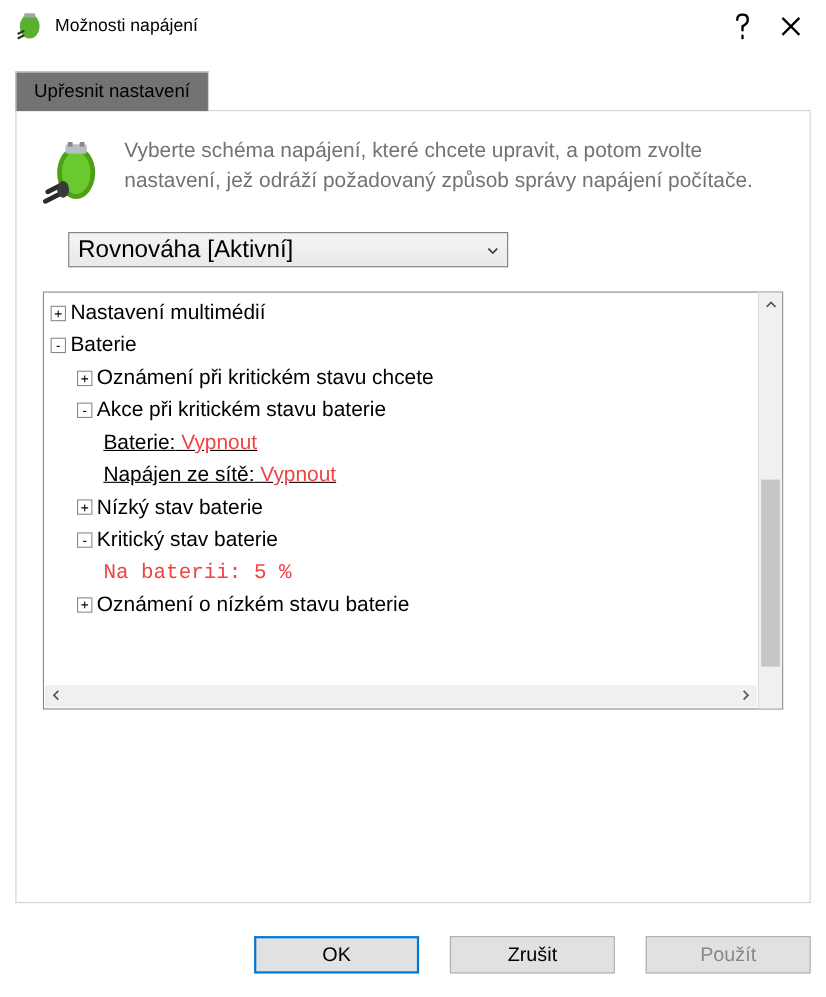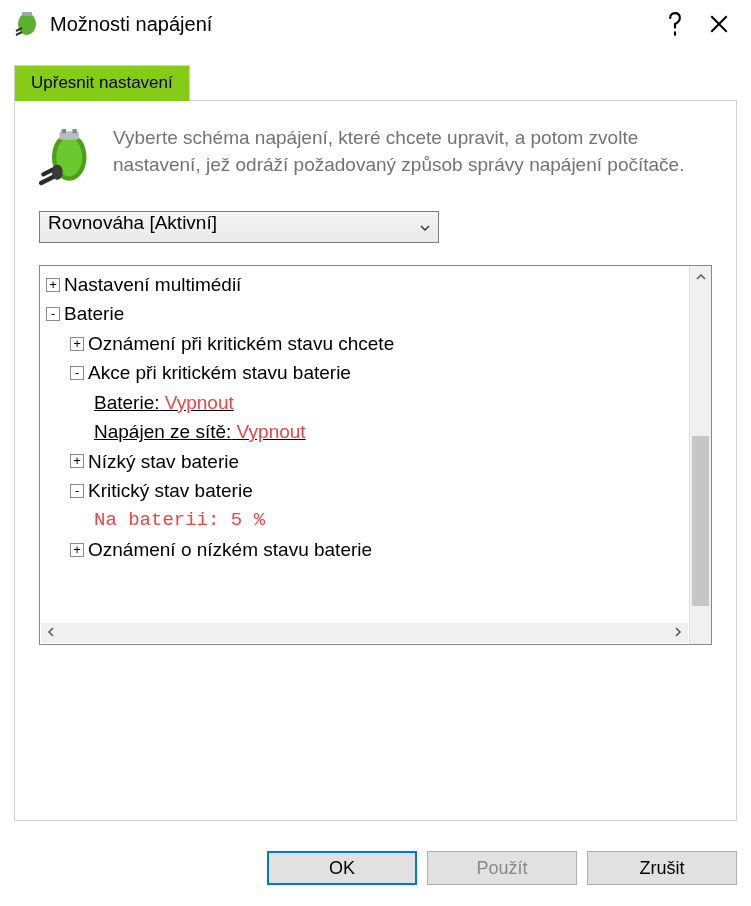--- a/index.html
+++ b/index.html
@@ -15,21 +15,21 @@
       display: flex;
       align-items: center;
       padding: 8px 10px 4px 14px;
       height: 44px;
     }
     .titlebar .title-icon {
       width: 26px; height: 26px;
       margin-right: 10px;
     }
     .titlebar .title {
-      font-size: 20px;
+      font-size: 16px;
       flex: 1;
       color: #000;
     }
     .titlebar .help, .titlebar .close {
       width: 44px; height: 32px;
       display: flex; align-items: center; justify-content: center;
       font-size: 22px;
     }
     .tabs-row {
       padding: 20px 14px 0 14px;
@@ -42,21 +42,21 @@
     .tab {
       padding: 7px 16px 8px 16px;
       border: 1px solid #d0d0d0;
       border-bottom: none;
       background: #fff;
       font-size: 17px;
       position: relative;
       top: 1px;
       z-index: 1;
     }
-    .tab.active { background: #84cc16; }
+    .tab.active { background: #737373; }
     .tab-panel {
       border: 1px solid #d0d0d0;
       border-top: none;
       margin: 0 14px 14px 14px;
       padding: 24px 24px 20px 24px;
       height: 720px;
       position: relative;
     }
     .desc-row {
       display: flex;
@@ -73,25 +73,27 @@
       line-height: 1.4;
       color: #737373;
       flex: 1;
     }
     .plan-select {
       width: 400px;
       height: 32px;
       border: 1px solid #7a7a7a;
       background: linear-gradient(#f4f4f4,#e9e9e9);
       display: flex;
+      align-items: center;
       padding: 0 8px;
-      font-size: 19px;
+      font-size: 22px;
       color: #000;
       position: relative;
       margin-bottom: 22px;
+      margin-left: 23px;
     }
     .plan-select .chev {
       position: absolute;
       right: 8px;
       top: 50%;
       transform: translateY(-50%);
       font-size: 12px;
       color: #333;
     }
     .tree-wrap {
@@ -169,21 +171,21 @@
     }
     .restore-btn {
       border: 1px solid #adadad;
       background: #e1e1e1;
       padding: 5px 14px;
       font-size: 19px;
     }
     .footer {
       display: flex;
       justify-content: flex-end;
-      gap: 10px;
+      gap: 28px;
       padding: 16px 14px 0 14px;
     }
     .btn {
       width: 150px;
       height: 34px;
       border: 1px solid #adadad;
       background: #e1e1e1;
       font-size: 18px;
       display: flex;
       align-items: center;
@@ -320,15 +322,15 @@
           </svg></span>
       <div class="thumb"></div>
     </div>
   </div>
 
 
 </div>
 
 <div class="footer">
   <div class="btn primary">OK</div>
+  <div class="btn">Zrušit</div>
   <div class="btn disabled">Použít</div>
-  <div class="btn">Zrušit</div>
 </div>
 
 </body></html>

